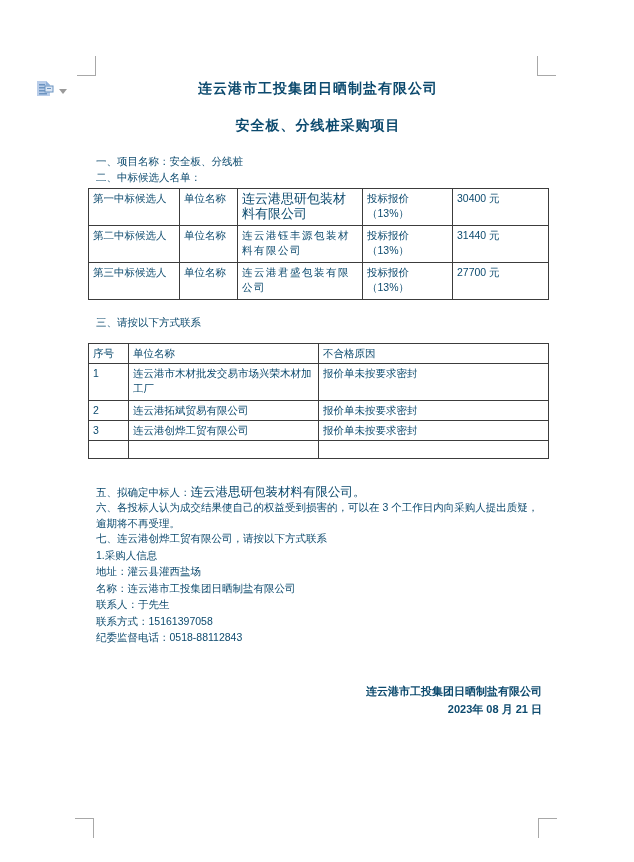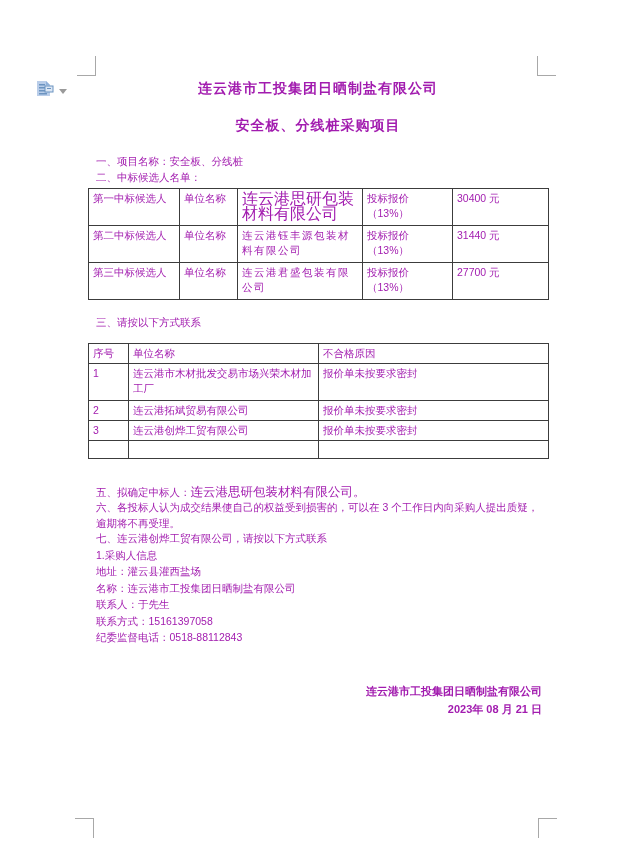--- a/index.html
+++ b/index.html
@@ -3,21 +3,21 @@
 <meta charset="utf-8">
 <style>
   * { box-sizing: border-box; margin: 0; padding: 0; }
   html, body { background: #ffffff; }
   .page {
     position: relative;
     width: 634px;
     height: 862px;
     background: #ffffff;
     font-family: "Liberation Sans", sans-serif;
-    color: #a21caf;
+    color: #0c4a6e;
     overflow: hidden;
   }
   
   .corner { position: absolute; width: 19px; height: 20px; }
   .corner.tl { left: 77px; top: 56px; border-right: 1px solid #a8a8a8; border-bottom: 1px solid #a8a8a8; }
   .corner.tr { left: 537px; top: 56px; border-left: 1px solid #a8a8a8; border-bottom: 1px solid #a8a8a8; }
   .corner.bl { left: 75px; top: 818px; border-right: 1px solid #a8a8a8; border-top: 1px solid #a8a8a8; }
   .corner.br { left: 538px; top: 818px; border-left: 1px solid #a8a8a8; border-top: 1px solid #a8a8a8; }
 
   
@@ -31,21 +31,21 @@
   .title.t2 { margin-bottom: 19px; }
   .title.t3 { margin-bottom: 13px; }
 
   .body-line { font-size: 10.5px; line-height: 15.5px; padding-left: 8px; }
 
   table { border-collapse: collapse; table-layout: fixed; width: 460px; }
   td, th { border: 1px solid #3c3c3c; font-size: 10.5px; font-weight: normal; text-align: left; vertical-align: top; padding: 2px 4px; line-height: 15px; overflow: hidden; }
   .tbl-candidates { margin-top: 3px; }
   .tbl-candidates td { height: 37px; }
   .cell-spaced { letter-spacing: 1.5px; }
-  .cell-bigname { font-size: 16px; letter-spacing: 0; font-family: "Liberation Serif", serif; }
+  .cell-bigname { font-size: 13px; letter-spacing: 0; font-family: "Liberation Serif", serif; }
   .tbl-invalid { margin-top: 12px; }
   .tbl-invalid tr.h td { height: 18px; }
   .tbl-invalid tr.r1 td { height: 37px; }
   .tbl-invalid tr.r2 td, .tbl-invalid tr.r3 td, .tbl-invalid tr.r4 td { height: 18px; }
 
   .sec3 { margin-top: 15px; }
   .sec5 { margin-top: 26px; }
   .sec5 .big { font-size: 12.5px; font-family: "Liberation Serif", serif; }
   .contact-block .body-line { line-height: 16.6px; }
   .gap-s { margin-top: 0; }

